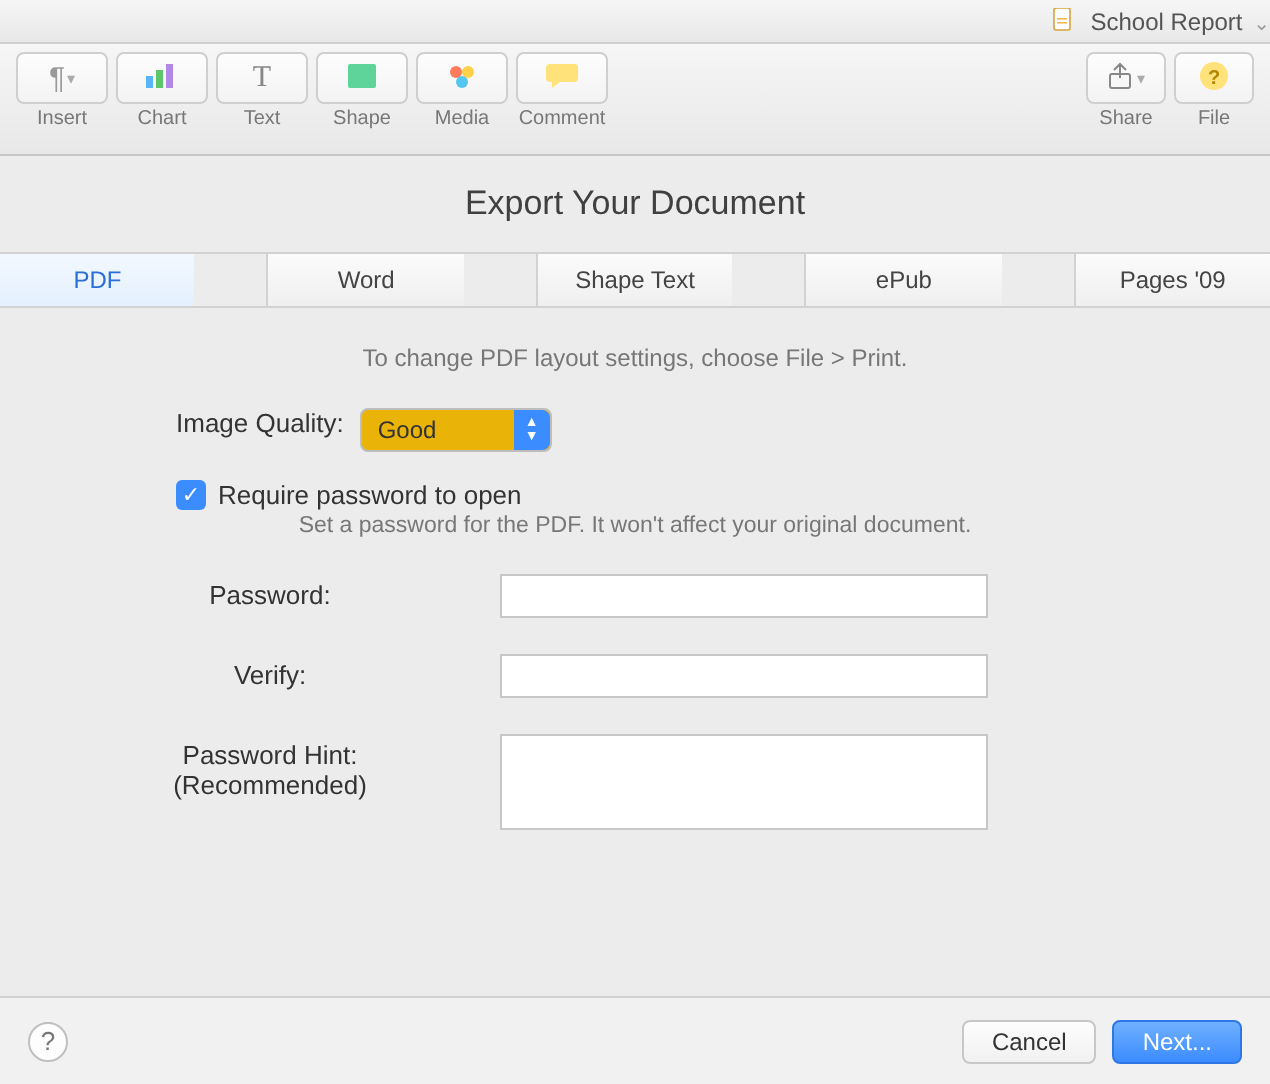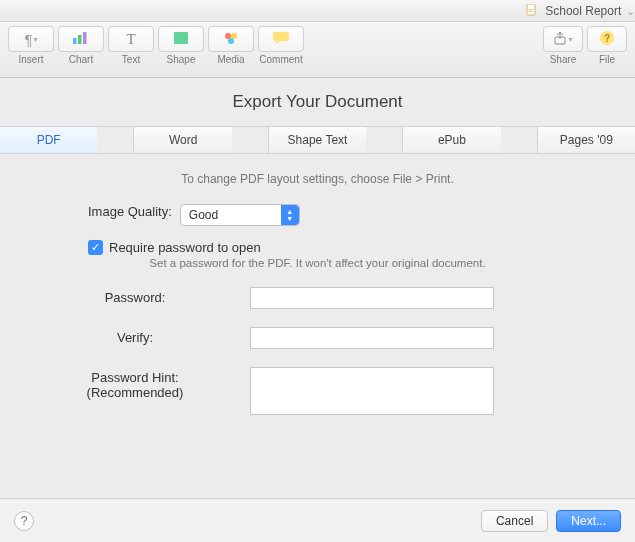--- a/index.html
+++ b/index.html
@@ -99,23 +99,23 @@
   }
   .row1 {
     display: flex;
     margin-top: 18px;
     margin-left: 58px;
     gap: 8px;
     font-size: 13px;
     color: #333;
   }
   .select {
-    width: 120px;
+    width: 96px;
     height: 22px;
-    background: #ffffff;
+    background: #eab308;
     border: 1px solid #bdbdbd;
     border-radius: 4px;
     display: flex;
     align-items: center;
     padding: 0 0 0 8px;
     font-size: 12px;
     position: relative;
   }
   .select .stepper {
     position: absolute;

